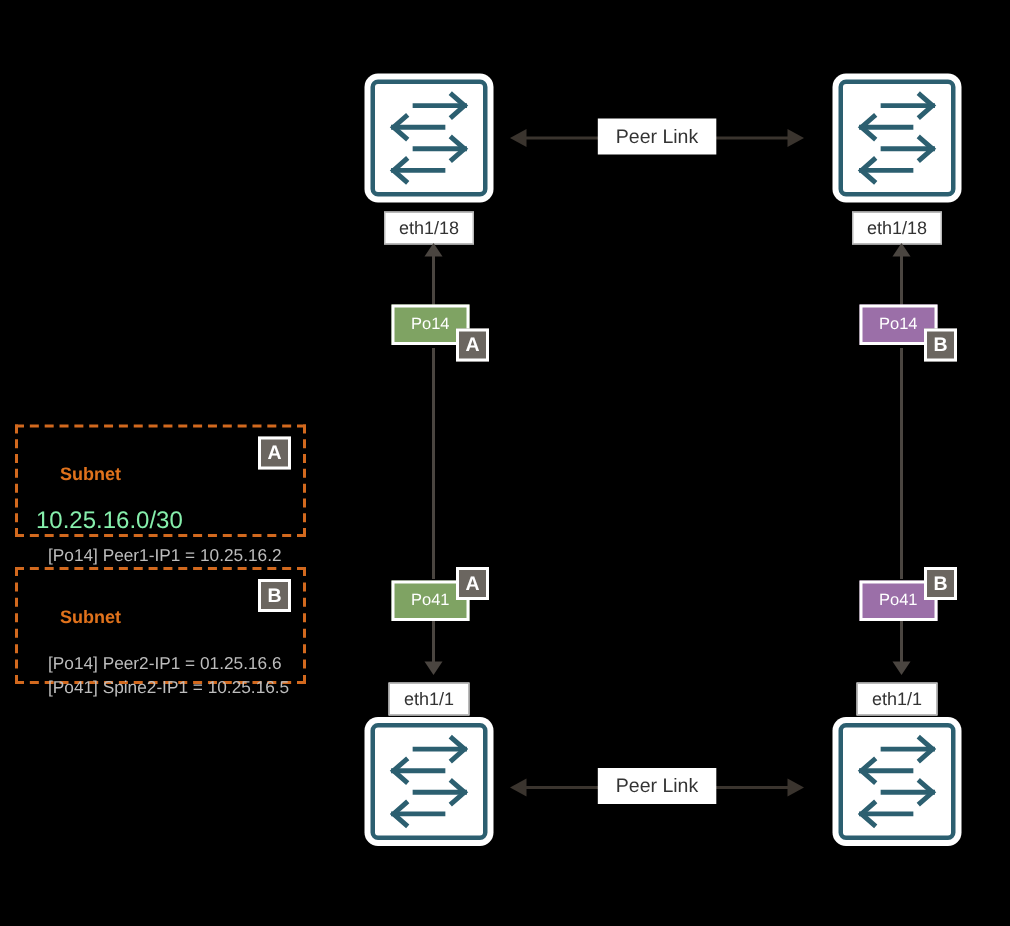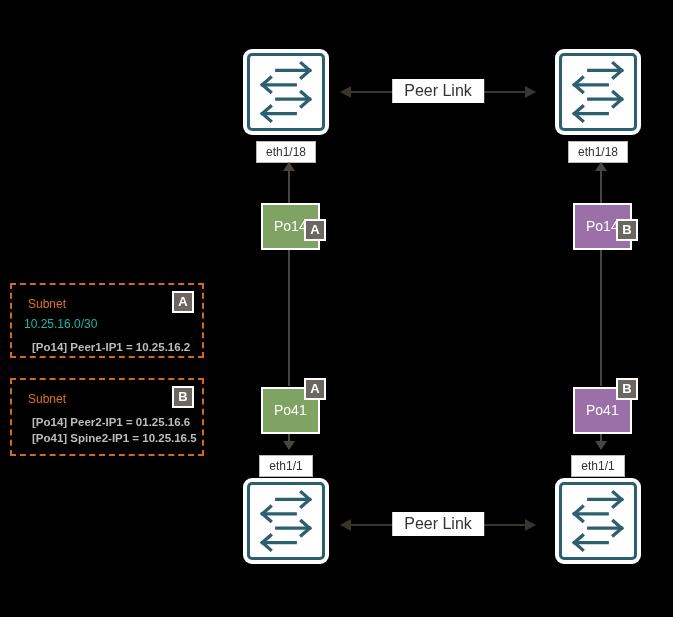--- a/index.html
+++ b/index.html
@@ -69,23 +69,23 @@
   .arrow-down {
     border-left: 6px solid transparent;
     border-right: 6px solid transparent;
     border-top: 9px solid #4a4540;
   }
 
   
   .po-badge {
     position: absolute;
     color: #ffffff;
-    font-size: 14px;
+    font-size: 11px;
     line-height: 17px;
-    padding: 13px 11px;
+    padding: 3px 11px;
     border: 2px solid #ffffff;
     box-sizing: border-box;
     white-space: nowrap;
     text-align: left;
     font-weight: normal;
   }
   .po-green  { background: #7fa363; }
   .po-purple { background: #9b6fa8; }
 
   
@@ -123,54 +123,53 @@
   }
   .peerlink .ah-left  { left: 0;  border-right: 11px solid #3a342e; }
   .peerlink .ah-right { right: 0; border-left: 11px solid #3a342e; }
   .peerlink .plabel {
     position: absolute;
     top: 0;
     left: 50%;
     transform: translateX(-50%);
     background: #ffffff;
     color: #333333;
-    font-size: 16px;
+    font-size: 13px;
     line-height: 16px;
     padding: 4px 12px;
     white-space: nowrap;
   }
 
   
   .subnet-box {
     position: absolute;
     border: 2px dashed #d2691e;
     box-sizing: border-box;
     padding: 8px 10px 10px 12px;
   }
   .subnet-title {
     color: #e0721c;
     font-size: 12px;
-    font-weight: normal;
+    font-weight: bold;
     line-height: 15px;
-    margin: 4px;
+    margin: 16px;
   }
   .subnet-cidr {
-    color: #14b8a6;
-    font-size: 12px;
+    color: #86efac;
+    font-size: 16px;
     line-height: 16px;
     margin: 1px 0 0 0;
   }
   .subnet-lines { margin-top: 7px; }
   .subnet-line {
     color: #bdbdbd;
     font-size: 11.5px;
     line-height: 16px;
     margin: 0 0 0 8px;
     white-space: nowrap;
-    font-weight: bold;
   }
   .subnet-key {
     position: absolute;
     top: 6px;
     right: 8px;
   }
 </style>
 </head>
 <body>
 

